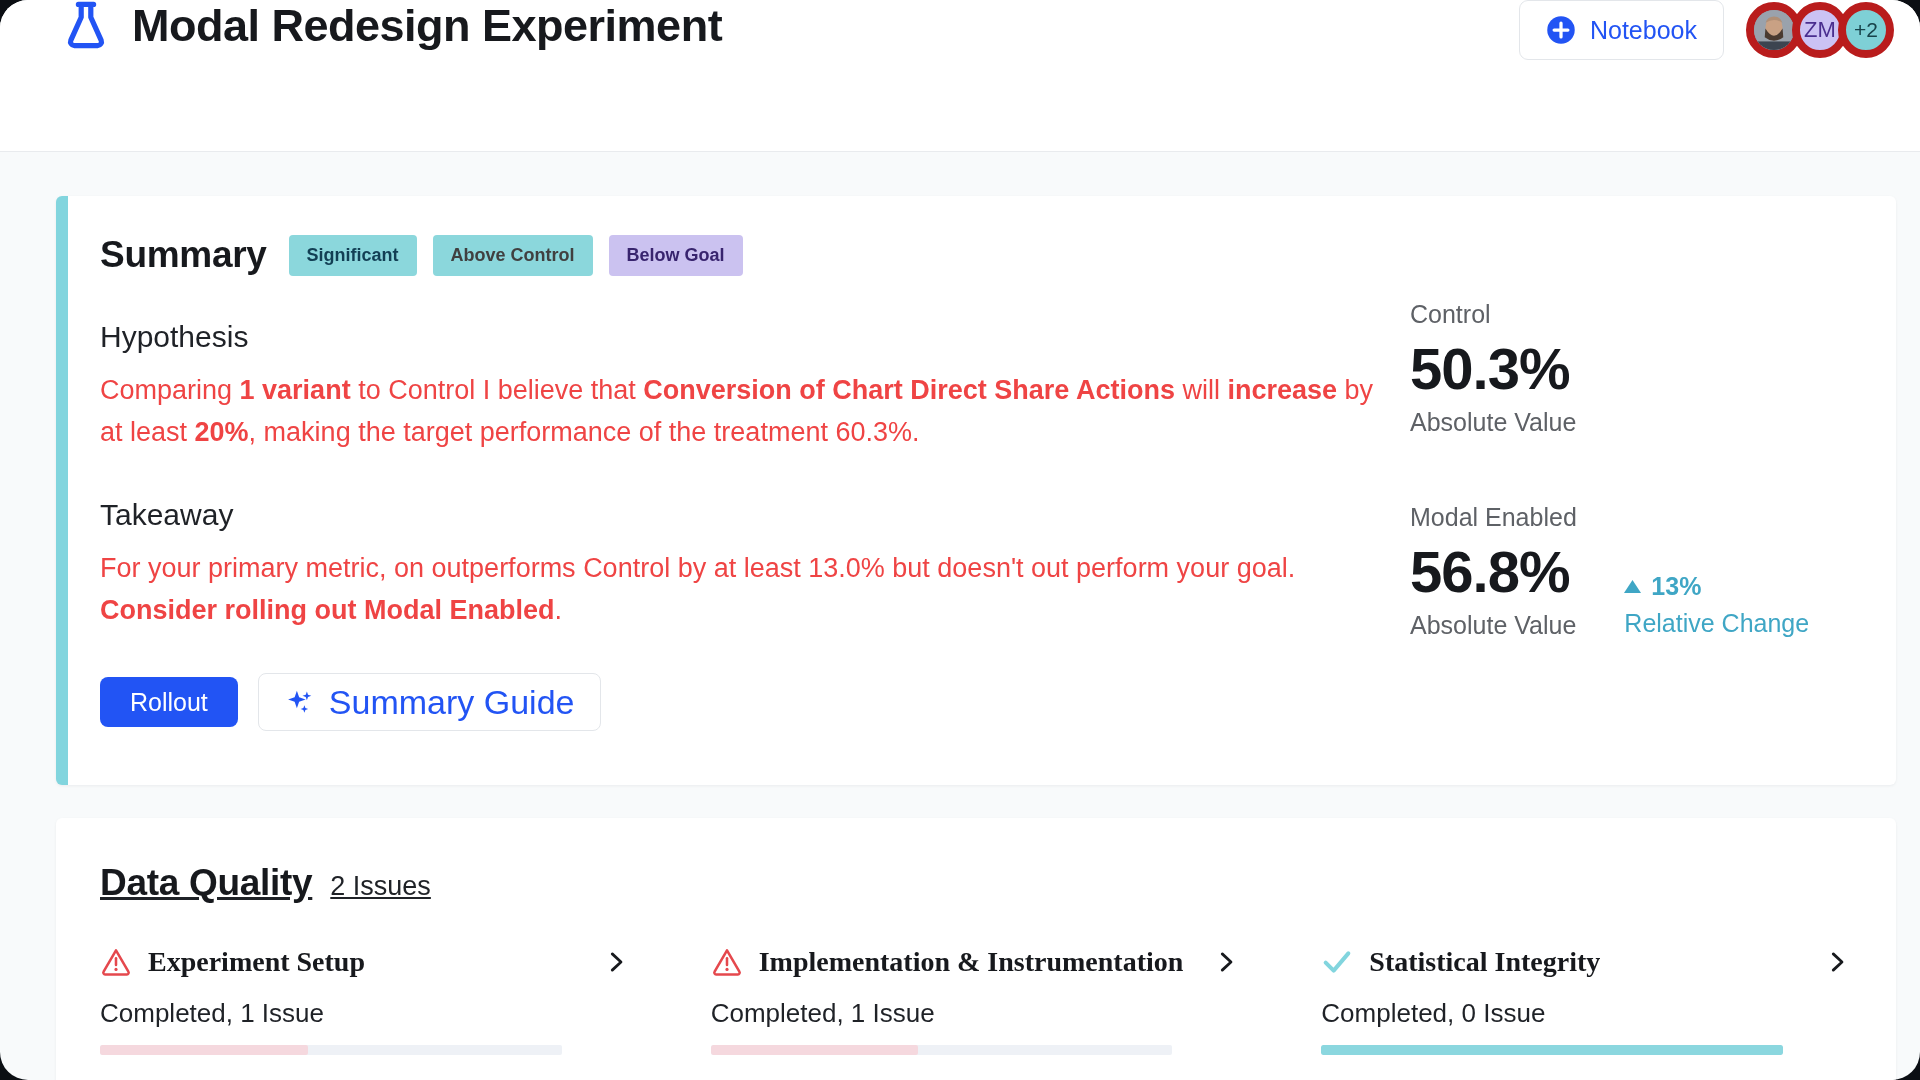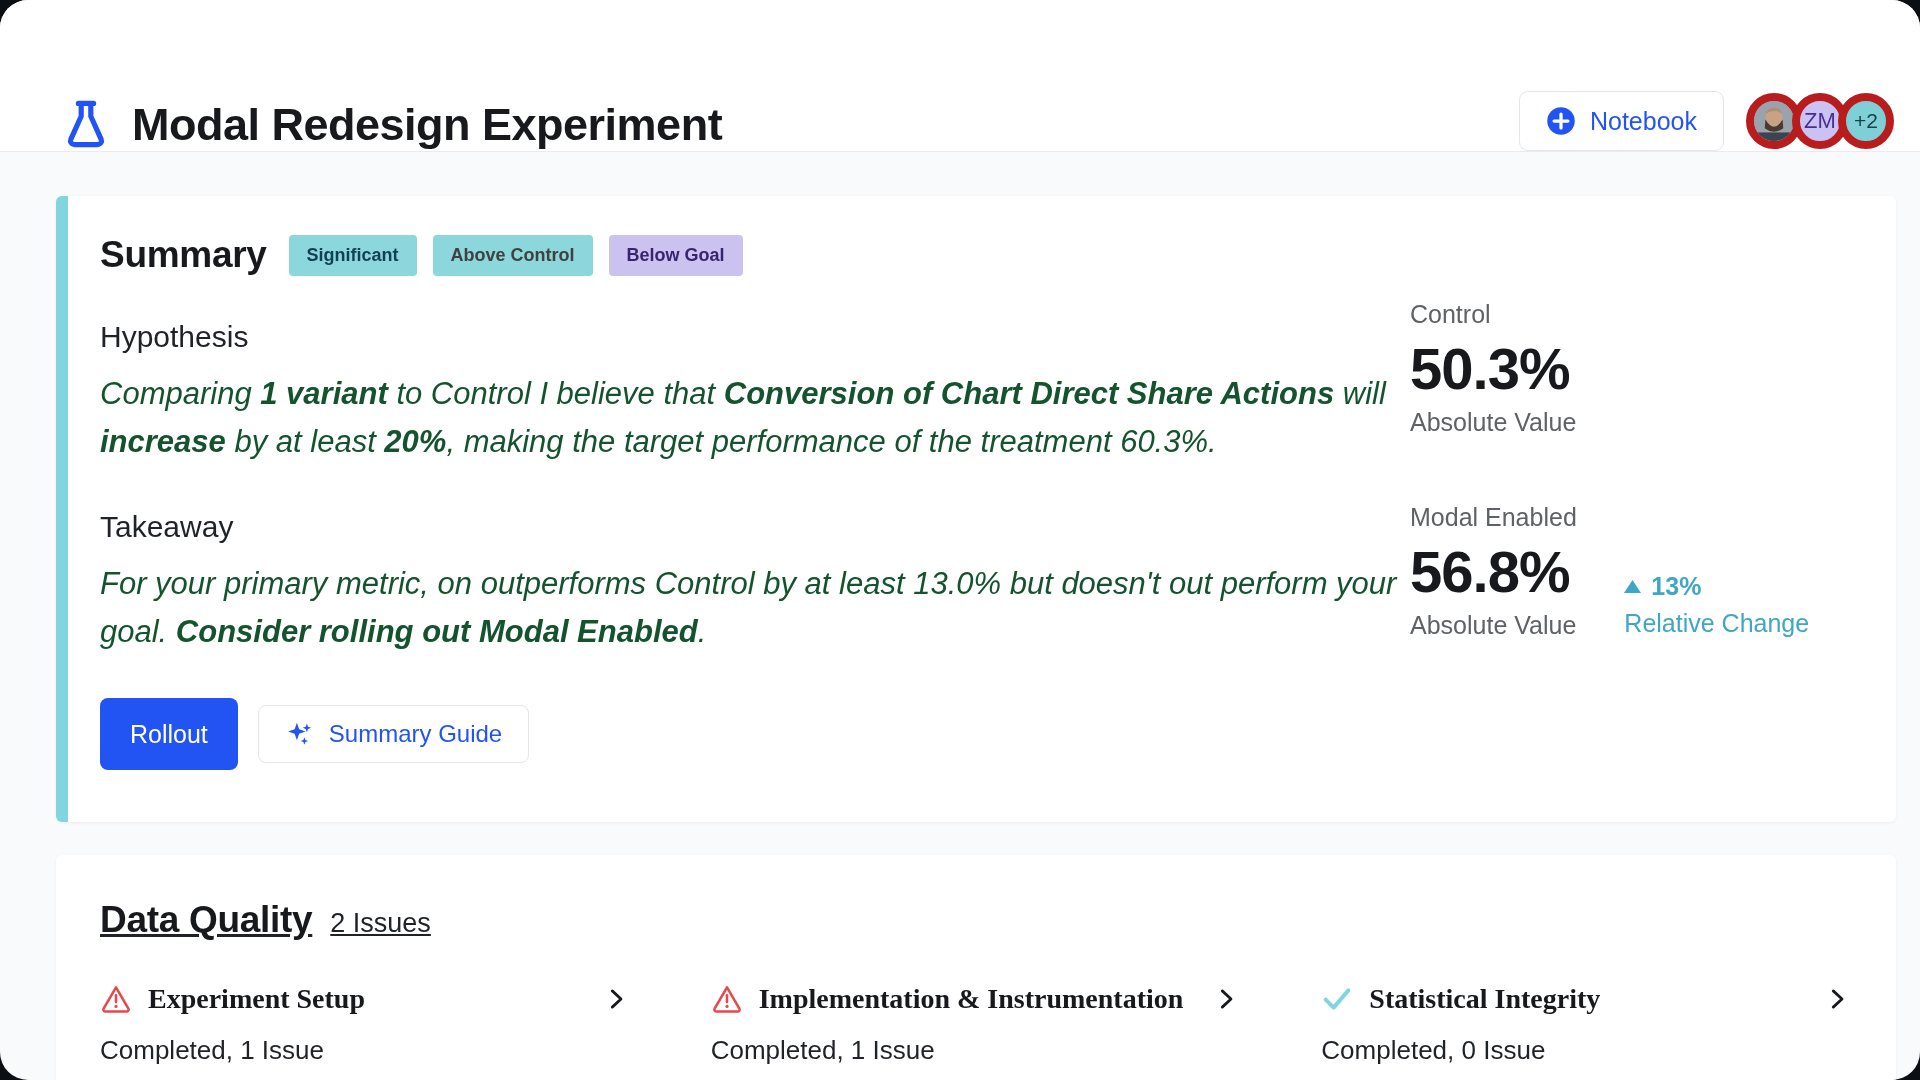--- a/index.html
+++ b/index.html
@@ -14,21 +14,21 @@
     background:#f8fafb;
     border-radius:28px;
     overflow:hidden;
     position:relative;
   }
   
   .app-header {
     height:152px;
     background:#ffffff;
     border-bottom:1px solid #e9ebee;
-    display:flex; align-items:flex-end;
+    display:flex; align-items:flex-start;
     padding:0 26px 0 62px;
   }
   .header-left { display:flex; align-items:center; gap:22px; flex:1; }
   .flask-icon { width:48px; height:52px; display:block; }
   .page-title {
     font-size:45px; font-weight:700; color:#17191d;
     letter-spacing:-0.5px;
   }
   .header-right { display:flex; align-items:center; gap:22px; }
   .notebook-btn {
@@ -67,35 +67,35 @@
   .summary-left { flex:1; min-width:0; }
   .summary-header { display:flex; align-items:center; gap:22px; }
   .summary-title { font-size:37px; font-weight:700; color:#17191d; letter-spacing:-0.3px; }
   .badge {
     font-size:18px; font-weight:600;
     padding:10px 18px; border-radius:4px;
     white-space:nowrap;
   }
   .badge + .badge { margin-left:-6px; }
   .section-h { font-size:30px; font-weight:400; color:#1f2227; margin-top:44px; margin-bottom:16px; }
-  .body-p { font-size:31px; line-height:1.55; color:#14532d; max-width:1300px;font-style:italic; }
+  .body-p { font-size:27px; line-height:1.55; color:#ef4444; max-width:1300px; }
   .body-p strong { font-weight:700; }
   .actions { margin-top:42px; display:flex; align-items:center; gap:20px; }
   .btn-primary {
     background:#2254f4; color:#ffffff;
     border:none; border-radius:8px;
-    height:72px; padding:0 30px;
+    height:50px; padding:0 30px;
     font-family:inherit; font-size:25px; font-weight:500;
     cursor:pointer;
   }
   .btn-secondary {
     background:#ffffff; color:#2254f4;
     border:1px solid #e3e6ea; border-radius:8px;
     height:58px; padding:0 26px;
-    font-family:inherit; font-size:24px; font-weight:500;
+    font-family:inherit; font-size:34px; font-weight:500;
     display:flex; align-items:center; gap:14px;
     cursor:pointer;
   }
   
   .summary-stats { width:430px; padding-top:66px; flex-shrink:0; }
   .stat-name { font-size:25px; color:#5e6166; margin-bottom:6px; }
   .stat-value { font-size:58px; font-weight:700; color:#17191d; letter-spacing:-1px; }
   .stat-caption { font-size:25px; color:#5e6166; margin-top:6px; }
   .stat + .stat { margin-top:66px; }
   .stat-row { display:flex; align-items:flex-end; gap:48px; }

